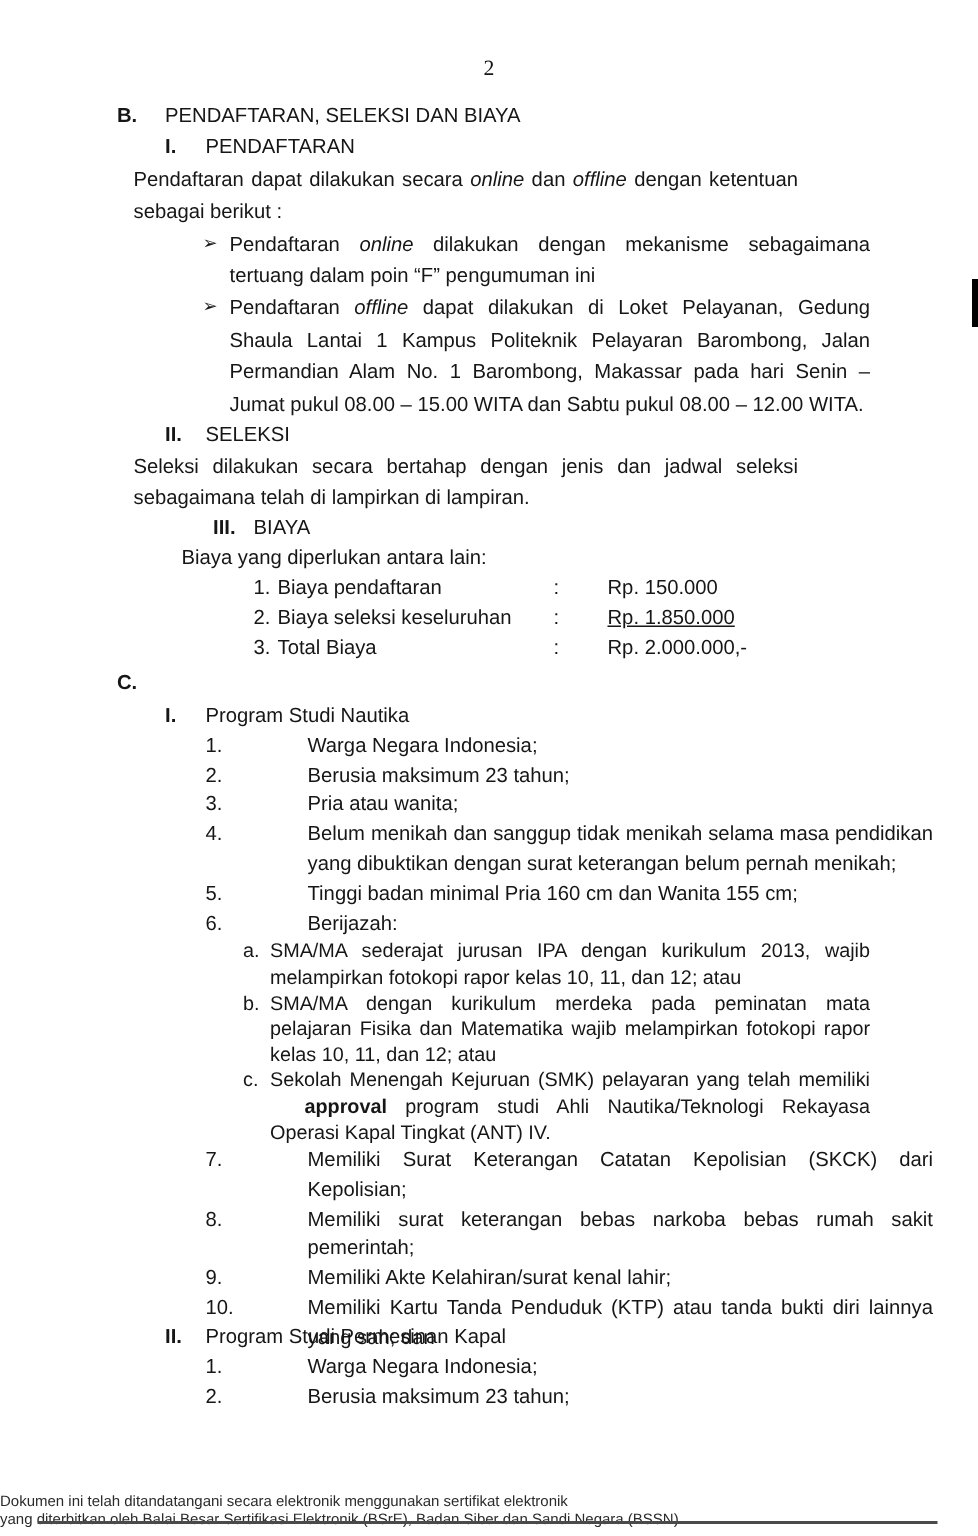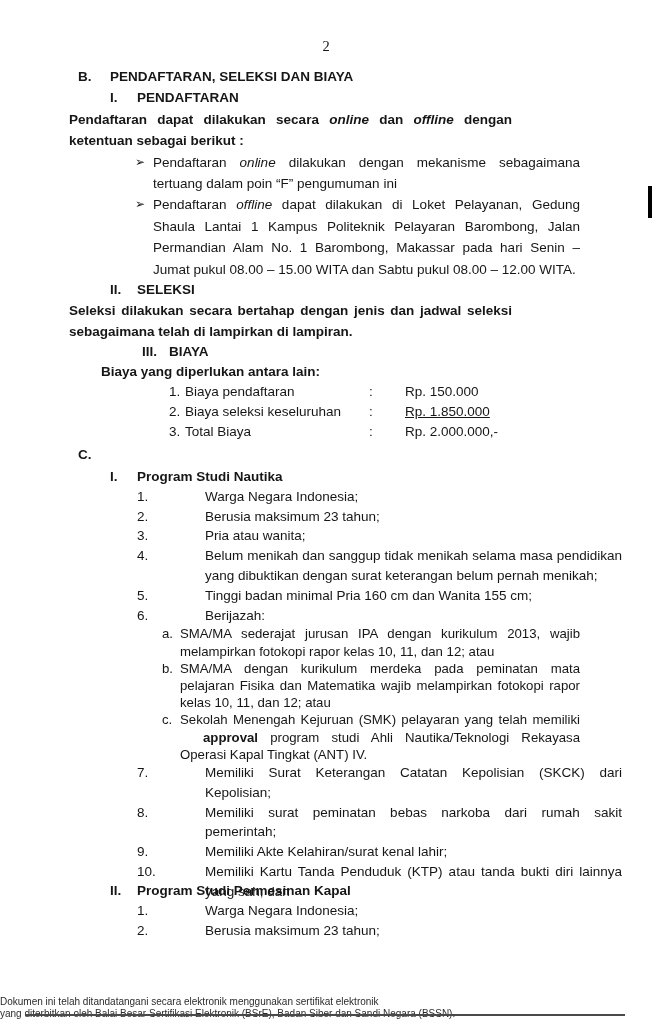--- a/index.html
+++ b/index.html
@@ -15,22 +15,22 @@
   .pagenum {
     top:38px; text-align:center;
     font-family:"Liberation Serif","DejaVu Serif",serif;
     font-size:14.5px;
   }
 
   
   .row { display:flex; align-items:baseline; }
   .lab-alpha { margin-left:78px; width:32px; font-weight:bold; flex:none; }
   .lab-roman { margin-left:110px; width:27px; font-weight:bold; flex:none; }
-  .h-bold { font-weight:bold; }
-  .body-ind { margin-left:69px; width:443px;font-weight:bold; }
+  .h-bold { font-weight:normal; }
+  .body-ind { margin-left:89px; width:443px; }
   .just { text-align:justify; }
 
   
   .chunk-b { top:66px; line-height:21.4px; }
   .bullet { display:flex; margin-left:135px; }
   .bullet .mark { width:18px; flex:none; font-size:12px; }
   .bullet .tx { width:427px; text-align:justify; }
 
   .chunk-seleksi { top:280px; line-height:20.8px; }
   .chunk-biaya   { top:342px; line-height:20px;padding-left:32px; }
@@ -185,21 +185,21 @@
     </div>
   </div>
 
   <div class="abs chunk-items7">
     <div class="li">
       <span class="no">7.</span>
       <span class="tx">Memiliki Surat Keterangan Catatan Kepolisian (SKCK) dari Kepolisian;</span>
     </div>
     <div class="li">
       <span class="no">8.</span>
-      <span class="tx">Memiliki surat peminatan bebas narkoba dari rumah sakit pemerintah;</span>
+      <span class="tx">Memiliki surat keterangan bebas narkoba bebas rumah sakit pemerintah;</span>
     </div>
     <div class="li">
       <span class="no">9.</span>
       <span class="tx">Memiliki Akte Kelahiran/surat kenal lahir;</span>
     </div>
     <div class="li">
       <span class="no">10.</span>
       <span class="tx">Memiliki Kartu Tanda Penduduk (KTP) atau tanda bukti diri lainnya yang sah; dan</span>
     </div>
   </div>

